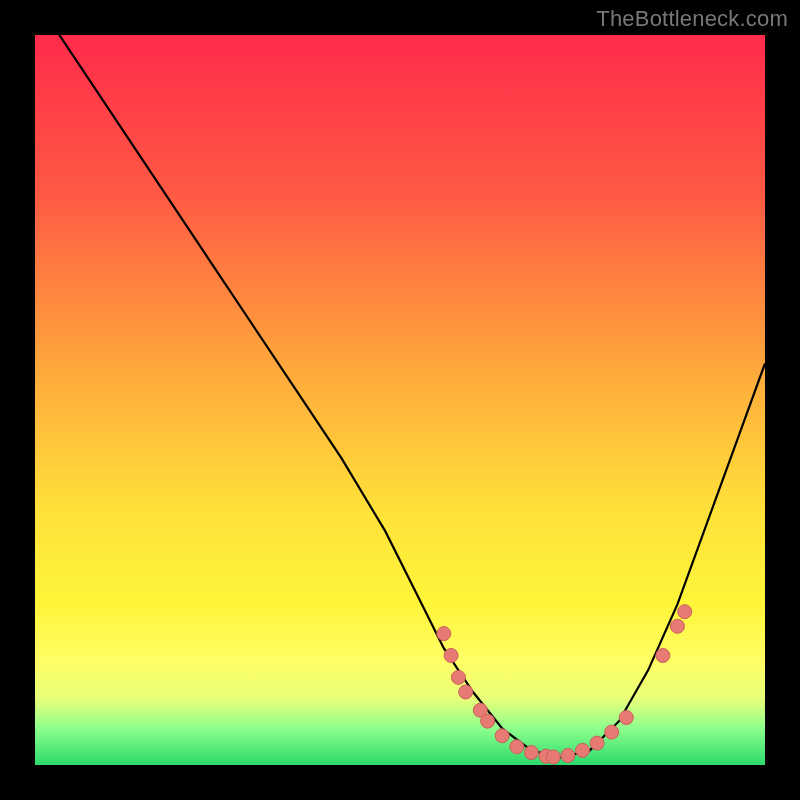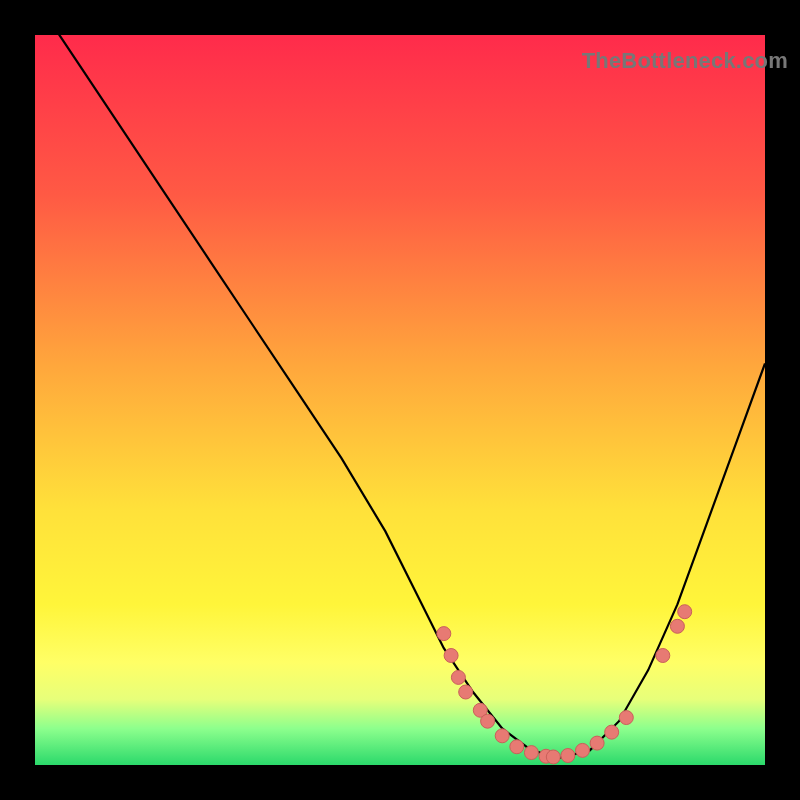--- a/index.html
+++ b/index.html
@@ -37,24 +37,23 @@
       #8dff8d 95%,
       #2bd96b 100%
     );
   }
   .watermark {
     position: absolute;
     top: 6px;
     right: 12px;
     color: #777;
     font-size: 22px;
-    font-weight: 700;
+    font-weight: 400;
     letter-spacing: 0.2px;
     user-select: none;
-    margin-top: 42px;
   }
   svg.curve {
     position: absolute;
     left: 0;
     top: 0;
     width: 730px;
     height: 730px;
     overflow: visible;
   }
 </style>

